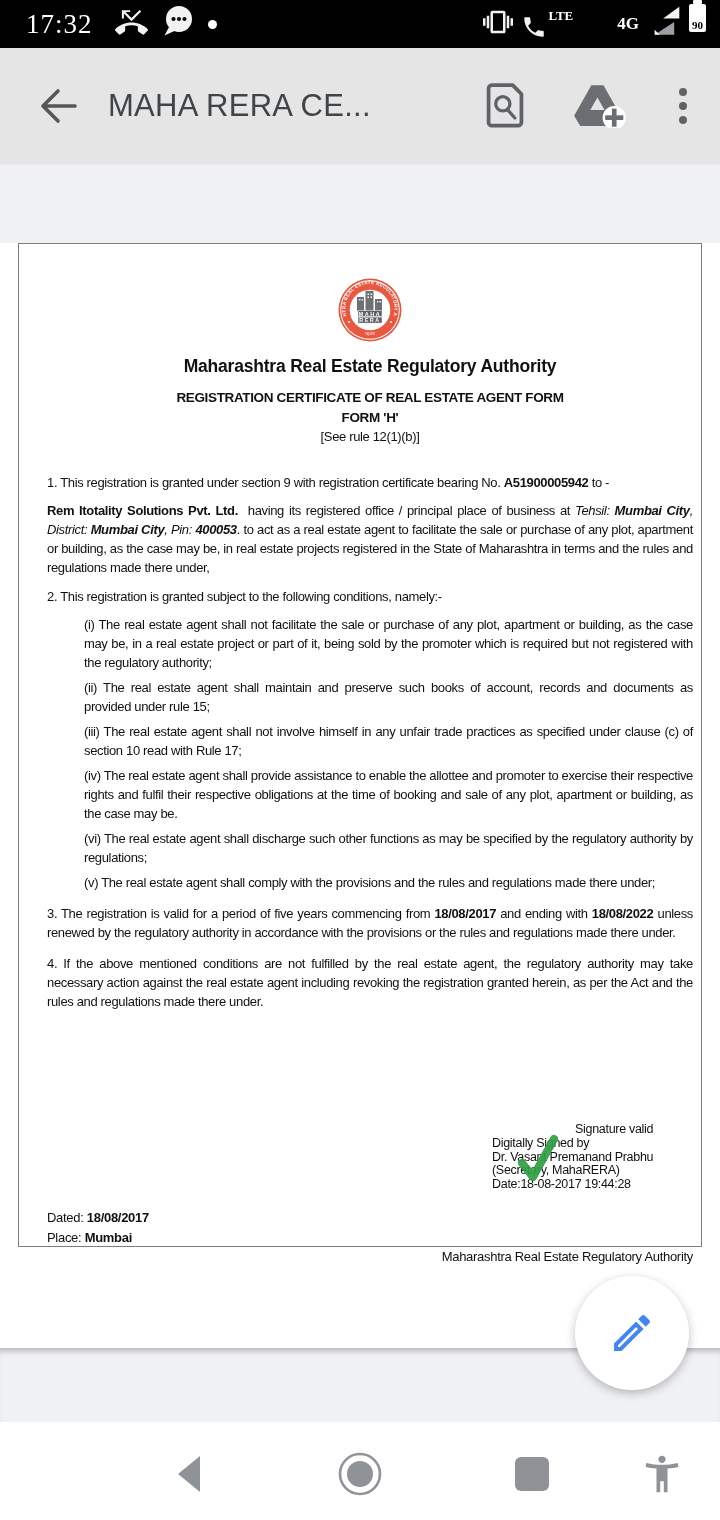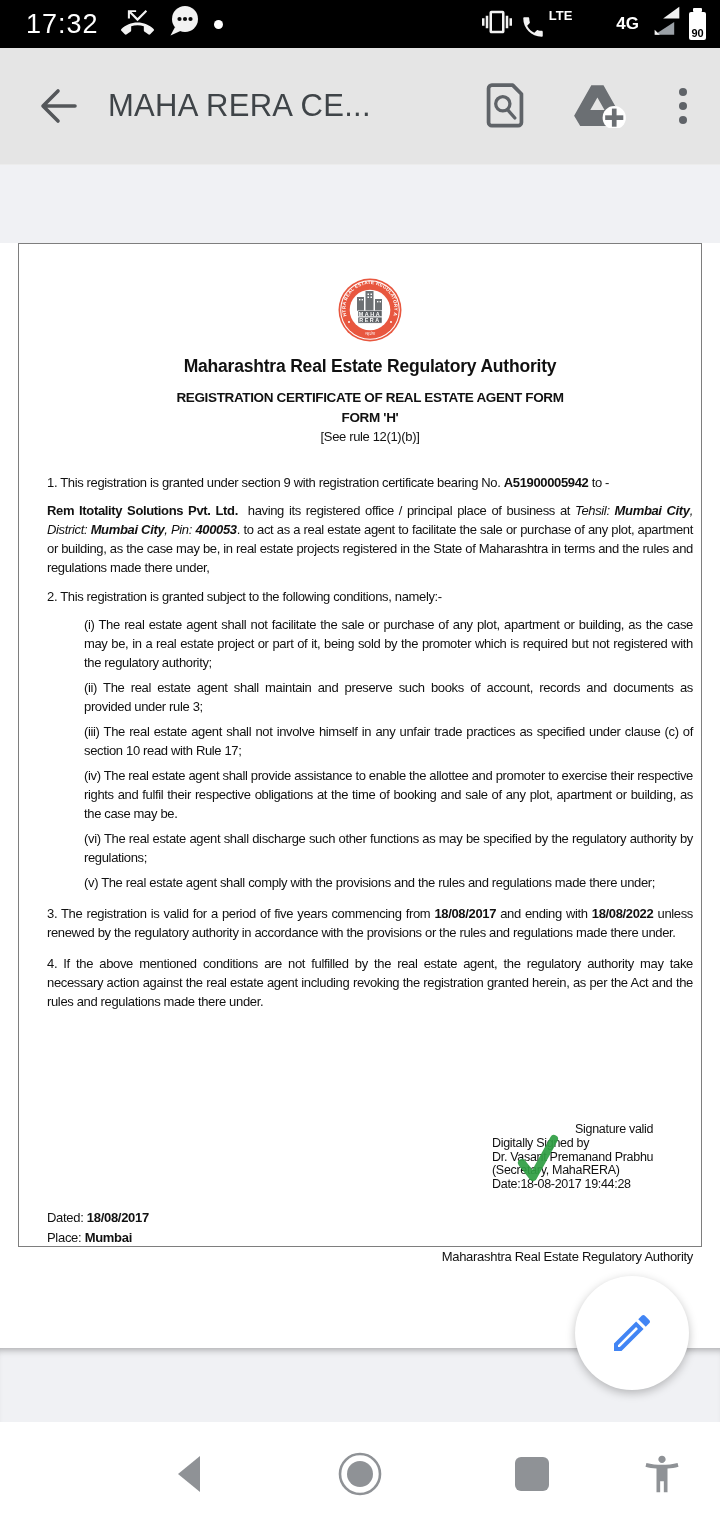--- a/index.html
+++ b/index.html
@@ -2,29 +2,29 @@
 <html><head>
 <meta charset="utf-8">
 <style>
   html,body{margin:0;padding:0;}
   body{
     width:720px;height:1520px;position:relative;overflow:hidden;
     background:#ffffff;font-family:"Liberation Sans",sans-serif;
   }
   
   .status-bar{position:absolute;top:0;left:0;width:720px;height:48px;background:#000;
-    display:flex;align-items:center;color:#fff;}
+    display:flex;align-items:center;color:#fff;font-family:Liberation Serif, serif;}
   .sb-time{font-size:27px;margin-left:26px;letter-spacing:1px;}
   .sb-left-icons{display:flex;align-items:center;margin-left:22px;gap:10px;}
   .sb-dot{width:9px;height:9px;border-radius:50%;background:#fff;}
   .sb-right{position:absolute;right:14px;top:0;height:48px;display:flex;align-items:center;gap:8px;text-align:right;}
   .sb-phone-lte{position:relative;width:52px;height:36px;}
   .sb-lte{position:absolute;top:2px;right:0;font-size:13px;font-weight:bold;}
   .sb-4g{font-size:17px;font-weight:bold;margin-left:36px;}
-  .sb-batt{position:relative;width:17px;height:32px;}
+  .sb-batt{position:relative;width:17px;height:48px;}
   .sb-batt .nub{position:absolute;top:0;left:4px;width:9px;height:4px;background:#fff;border-radius:1px;}
   .sb-batt .body{position:absolute;top:4px;left:0;width:17px;height:28px;background:#fff;border-radius:2px;
     display:flex;align-items:flex-end;justify-content:center;}
   .sb-batt .lvl{font-size:11px;font-weight:bold;color:#000;line-height:14px;}
   
   .app-bar{position:absolute;top:48px;left:0;width:720px;height:117px;background:#e5e5e5;
     display:flex;align-items:center;border-bottom:1px solid #ececec;box-sizing:border-box;}
   .ab-back{margin-left:36px;width:44px;height:44px;display:flex;align-items:center;justify-content:center;}
   .ab-title{margin-left:28px;font-size:31px;color:#3f4448;letter-spacing:.3px;flex:1;
     white-space:nowrap;overflow:hidden;}
@@ -197,21 +197,21 @@
     <p class="h1">Maharashtra Real Estate Regulatory Authority</p>
     <p class="h2">REGISTRATION CERTIFICATE OF REAL ESTATE AGENT FORM</p>
     <p class="h3">FORM 'H'</p>
     <p class="rule-ref">[See rule 12(1)(b)]</p>
 
     <p class="para p1"><span>1. This registration is granted under section 9 with registration certificate bearing No. </span><span style="font-weight: bold;">A51900005942</span><span> to -</span></p>
     <p class="para p2"><span style="font-weight: bold;">Rem Itotality Solutions Pvt. Ltd.</span><span>&nbsp; having its registered office / principal place of business at </span><span style="font-style: italic;">Tehsil</span><span style="font-style: italic;">: </span><span style="font-weight: bold; font-style: italic;">Mumbai City</span><span style="font-style: italic;">, </span><span style="font-style: italic;">District</span><span style="font-style: italic;">: </span><span style="font-weight: bold; font-style: italic;">Mumbai City</span><span style="font-style: italic;">, </span><span style="font-style: italic;">Pin</span><span style="font-style: italic;">: </span><span style="font-weight: bold; font-style: italic;">400053</span><span>. to act as a real estate agent to facilitate the sale or purchase of any plot, apartment or building, as the case may be, in real estate projects registered in the State of Maharashtra in terms and the rules and regulations made there under,</span></p>
     <p class="para p2i">2. This registration is granted subject to the following conditions, namely:-</p>
 
     <p class="cond cond1">(i) The real estate agent shall not facilitate the sale or purchase of any plot, apartment or building, as the case may be, in a real estate project or part of it, being sold by the promoter which is required but not registered with the regulatory authority;</p>
-    <p class="cond">(ii) The real estate agent shall maintain and preserve such books of account, records and documents as provided under rule 3;</p>
+    <p class="cond">(ii) The real estate agent shall maintain and preserve such books of account, records and documents as provided under rule 15;</p>
     <p class="cond">(iii) The real estate agent shall not involve himself in any unfair trade practices as specified under clause (c) of section 10 read with Rule 17;</p>
     <p class="cond">(iv) The real estate agent shall provide assistance to enable the allottee and promoter to exercise their respective rights and fulfil their respective obligations at the time of booking and sale of any plot, apartment or building, as the case may be.</p>
     <p class="cond">(vi) The real estate agent shall discharge such other functions as may be specified by the regulatory authority by regulations;</p>
     <p class="cond">(v) The real estate agent shall comply with the provisions and the rules and regulations made there under;</p>
 
     <p class="para p3"><span>3. The registration is valid for a period of five years commencing from </span><span style="font-weight: bold;">18/08/2017</span><span> and ending with </span><span style="font-weight: bold;">18/08/2022</span><span> unless renewed by the regulatory authority in accordance with the provisions or the rules and regulations made there under.</span></p>
     <p class="para p4">4. If the above mentioned conditions are not fulfilled by the real estate agent, the regulatory authority may take necessary action against the real estate agent including revoking the registration granted herein, as per the Act and the rules and regulations made there under.</p>
 
     <div class="sig-block">
       <div class="l0">Signature valid</div>

